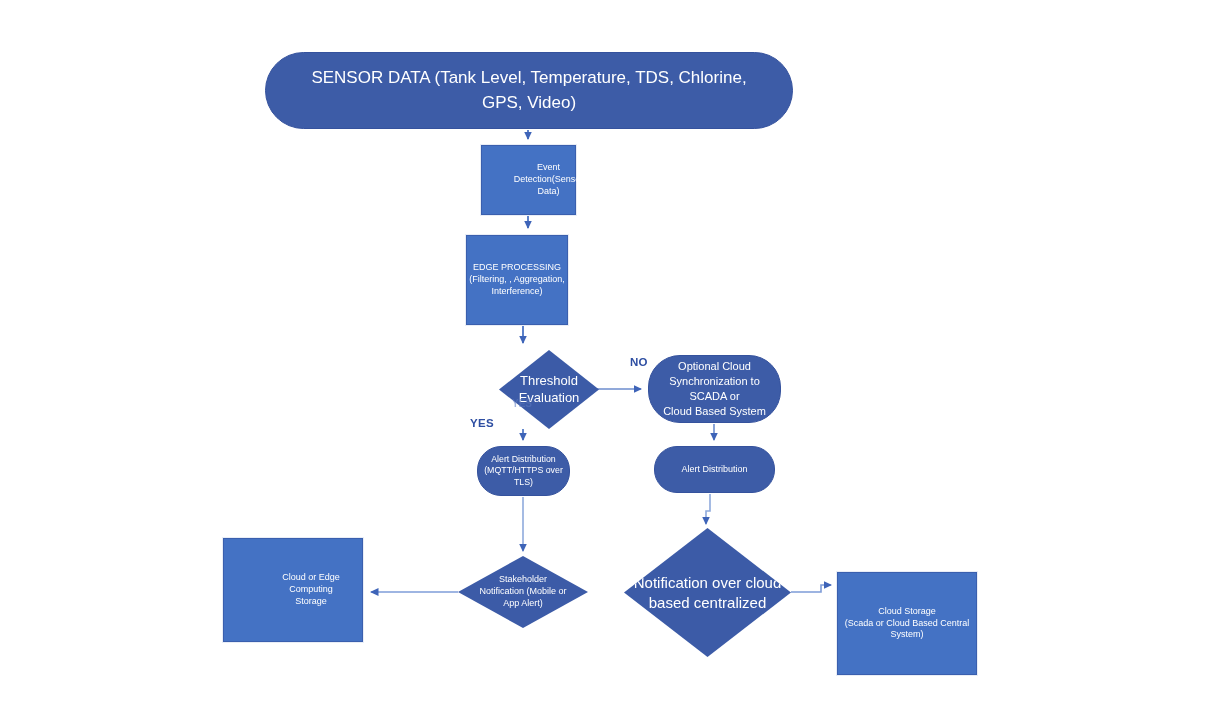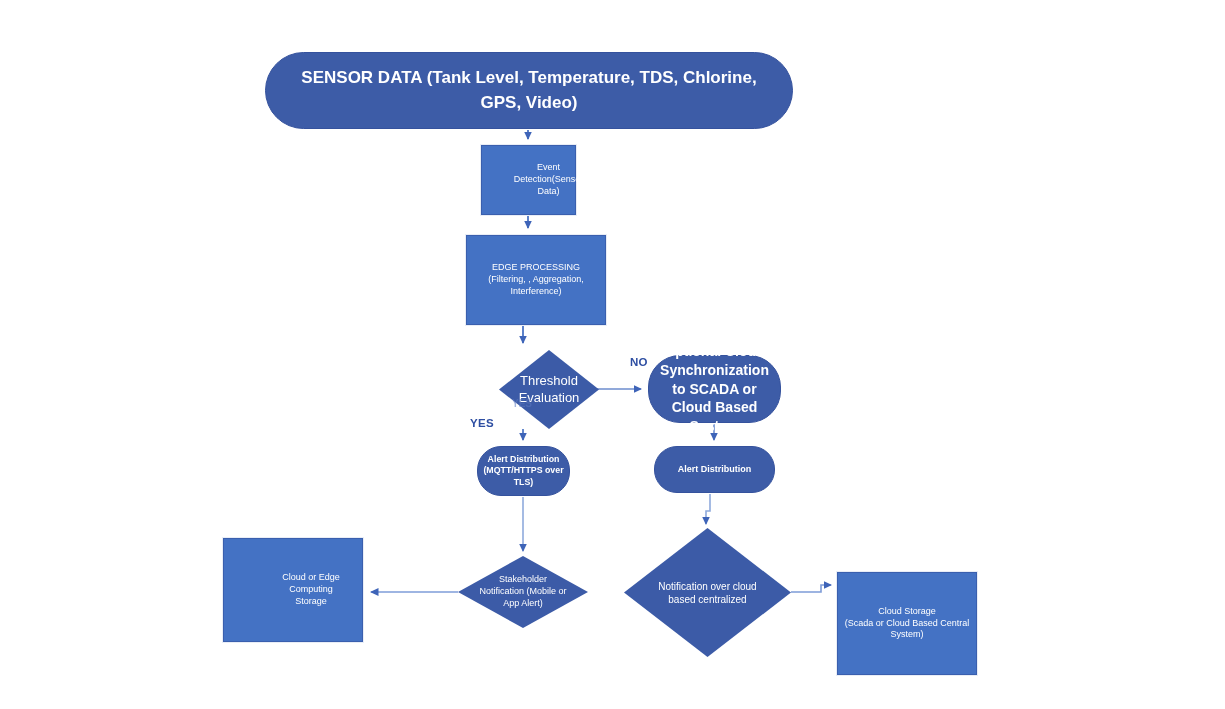--- a/index.html
+++ b/index.html
@@ -20,21 +20,20 @@
     box-sizing:border-box;
   }
   .shape-rect{
     background:#4472C4;
     border:1.6px solid #3A5FAE;
     box-shadow:0 0 0 1px #e8edf6;
   }
   .shape-stadium{
     background:#3D5CA7;
     border:1.5px solid #35529D;
-    font-weight:bold;
   }
   .shape-diamond{
     background:#3C5BA7;
     clip-path:polygon(50% 0,100% 50%,50% 100%,0 50%);
   }
   .edge-label{
     position:absolute;
     color:#2E4EA2;
     font-weight:bold;
     font-size:11.5px;
@@ -82,42 +81,42 @@
     <path d="M791 592 L821 592 L821 585 L831 585" stroke="#7E9CD8" stroke-width="1.6" fill="none" marker-end="url(#arr)"></path>
   </svg>
 
   <div class="node shape-stadium" style="left:265px;top:52px;width:528px;height:77px;border-radius:39px;font-size:17px;padding:0 34px;line-height:1.45;">SENSOR DATA (Tank Level, Temperature, TDS, Chlorine,
 GPS, Video)</div>
 
   <div class="node shape-rect" style="left:481px;top:145px;width:95px;height:70px;font-size:9px;padding-left:40px;">Event
 Detection(Sensor
 Data)</div>
 
-  <div class="node shape-rect" style="left:466px;top:235px;width:140px;height:90px;font-size:9px;">EDGE PROCESSING
+  <div class="node shape-rect" style="left:466px;top:235px;width:102px;height:90px;font-size:9px;">EDGE PROCESSING
 (Filtering, , Aggregation,
 Interference)</div>
 
   <div class="node shape-diamond" style="left:499px;top:350px;width:100px;height:79px;font-size:13px;">Threshold
 Evaluation</div>
   <span class="ghost-label" style="left:512px;top:398px;">YES</span>
 
   <span class="edge-label" style="left:590px;top:356px;margin-left:40px;">NO</span>
   <span class="edge-label" style="left:470px;top:417px;">YES</span>
 
-  <div class="node shape-stadium" style="left:648px;top:355px;width:133px;height:68px;border-radius:32px;font-size:14px;padding:12px 3px;line-height:1.35;">Optional Cloud
+  <div class="node shape-stadium" style="left:648px;top:355px;width:133px;height:68px;border-radius:32px;font-size:11px;padding:12px 3px;line-height:1.35;">Optional Cloud
 Synchronization to SCADA or
 Cloud Based System</div>
 
   <div class="node shape-stadium" style="left:477px;top:446px;width:93px;height:50px;border-radius:24px;font-size:8.8px;line-height:1.3;">Alert Distribution
 (MQTT/HTTPS over
 TLS)</div>
 
   <div class="node shape-stadium" style="left:654px;top:446px;width:121px;height:47px;border-radius:23px;font-size:9px;">Alert Distribution</div>
 
-  <div class="node shape-diamond" style="left:624px;top:528px;width:167px;height:129px;font-size:10px;">Notification over cloud
+  <div class="node shape-diamond" style="left:624px;top:528px;width:167px;height:129px;font-size:15px;">Notification over cloud
 based centralized</div>
 
   <div class="node shape-rect" style="left:837px;top:532px;width:140px;height:103px;font-size:9px;margin-top:40px;">Cloud Storage
 (Scada or Cloud Based Central
 System)</div>
 
   <div class="node shape-diamond" style="left:458px;top:556px;width:130px;height:72px;font-size:9px;">Stakeholder
 Notification (Mobile or
 App Alert)</div>
 

